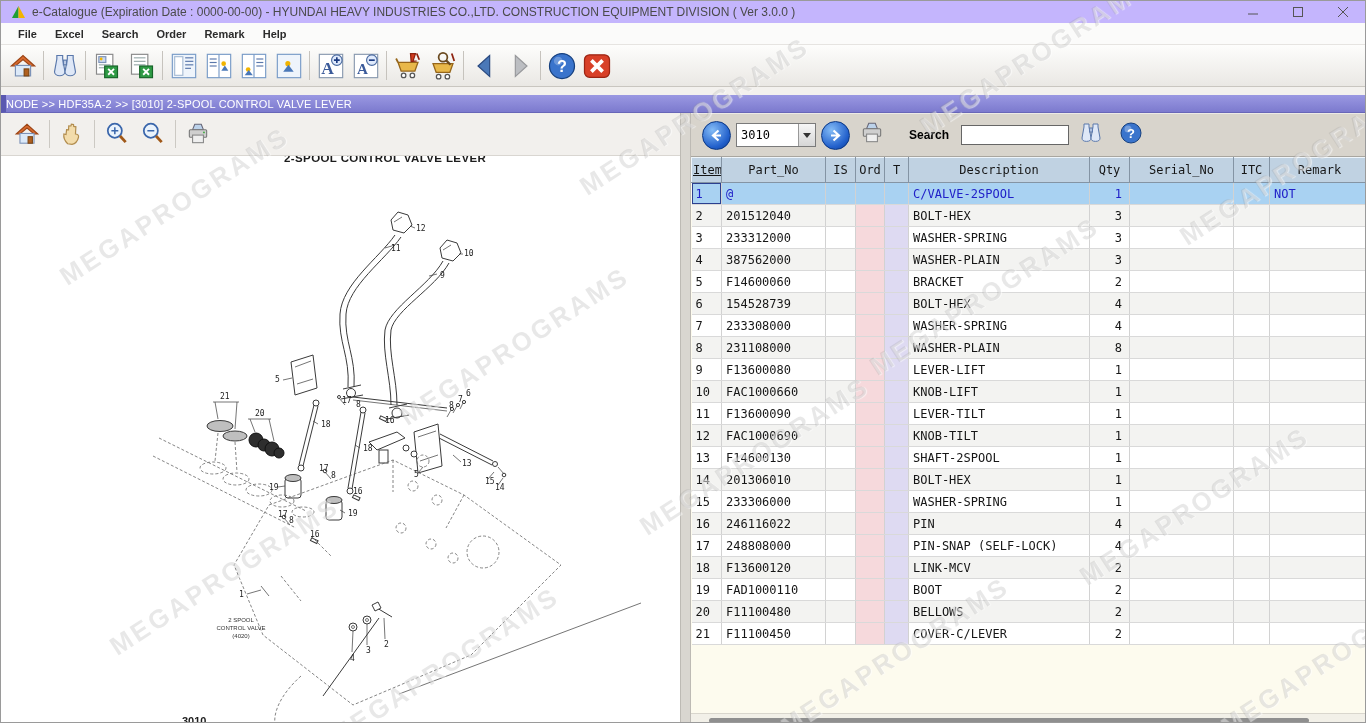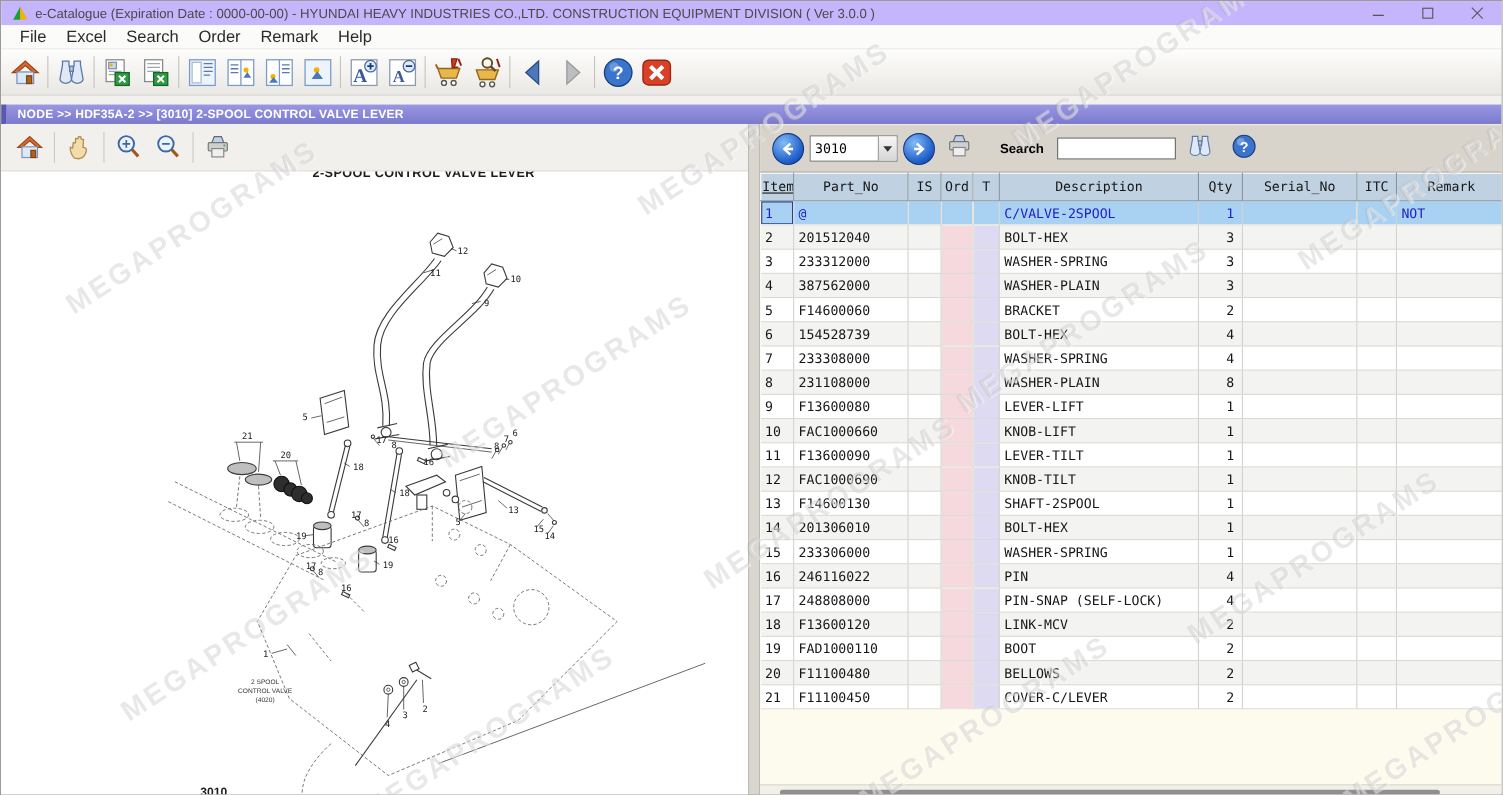--- a/index.html
+++ b/index.html
@@ -6,31 +6,31 @@
   .app{position:relative;width:1366px;height:723px;background:#fff;overflow:hidden;
        font-family:"Liberation Sans",sans-serif;box-sizing:border-box;border:1px solid #9a9a9a;}
   
   .titlebar{height:22px;background:#c4b5fd;display:flex;align-items:center;padding-left:10px;}
   .app-icon{width:15px;height:14px;margin-right:6px;flex:0 0 auto;}
   .title-text{font-size:12px;color:#4a4a4a;white-space:nowrap;}
   .win-controls{margin-left:auto;display:flex;height:22px;}
   .win-btn{width:45px;height:22px;display:flex;align-items:center;justify-content:center;color:#555;}
   
   .menubar{height:21px;background:#fbfbfa;border-bottom:1px solid #e6e4e1;display:flex;align-items:center;padding-left:8px;}
-  .menu-item{font-size:15px;color:#2b2b2b;padding:2px 9px;}
+  .menu-item{font-size:11px;color:#2b2b2b;padding:2px 9px;font-weight:bold;}
   
   .toolbar{height:41px;background:linear-gradient(#fdfdfc,#eae8e4);border-bottom:1px solid #c9c6c0;
            display:flex;align-items:center;padding-left:4px;}
   .tb-btn{width:35px;height:35px;display:flex;align-items:center;justify-content:center;}
   .tb-sep{width:1px;height:29px;background:#c6c3bd;margin:0 3px;}
   .gapstrip{height:8px;background:#f3f1ee;}
   
   .breadcrumb{height:17px;background:linear-gradient(#9a98e2,#7c7ace);border-left:5px solid #5a58b0;
               border-bottom:1px solid #6866b8;display:flex;align-items:center;}
-  .breadcrumb span{color:#fff;font-size:11px;font-weight:bold;padding-left:10px;letter-spacing:.2px;white-space:nowrap;}
+  .breadcrumb span{color:#fff;font-size:11px;font-weight:normal;letter-spacing:.2px;white-space:nowrap;}
   
   .main{display:flex;height:614px;}
   .left-panel{width:679px;display:flex;flex-direction:column;background:#fff;}
   .left-toolbar{height:42px;background:#f2f0ed;border-bottom:1px solid #d9d6d1;display:flex;align-items:center;padding-left:8px;}
   .lt-btn{width:32px;height:32px;display:flex;align-items:center;justify-content:center;margin:0 2px;}
   .lt-sep{width:1px;height:28px;background:#ccc9c3;margin:0 4px;}
   .diagram-area{position:relative;flex:1;background:#fff;overflow:hidden;}
   .diagram-title{position:absolute;top:-4px;left:283px;font-size:11.5px;font-weight:bold;color:#1c1c1c;letter-spacing:.4px;}
   .page-number{position:absolute;bottom:0px;left:181px;font-size:11px;font-weight:bold;color:#1c1c1c;}
   .splitter{width:9px;background:#d9d6d0;border-left:1px solid #bdbab4;border-right:1px solid #bdbab4;}

